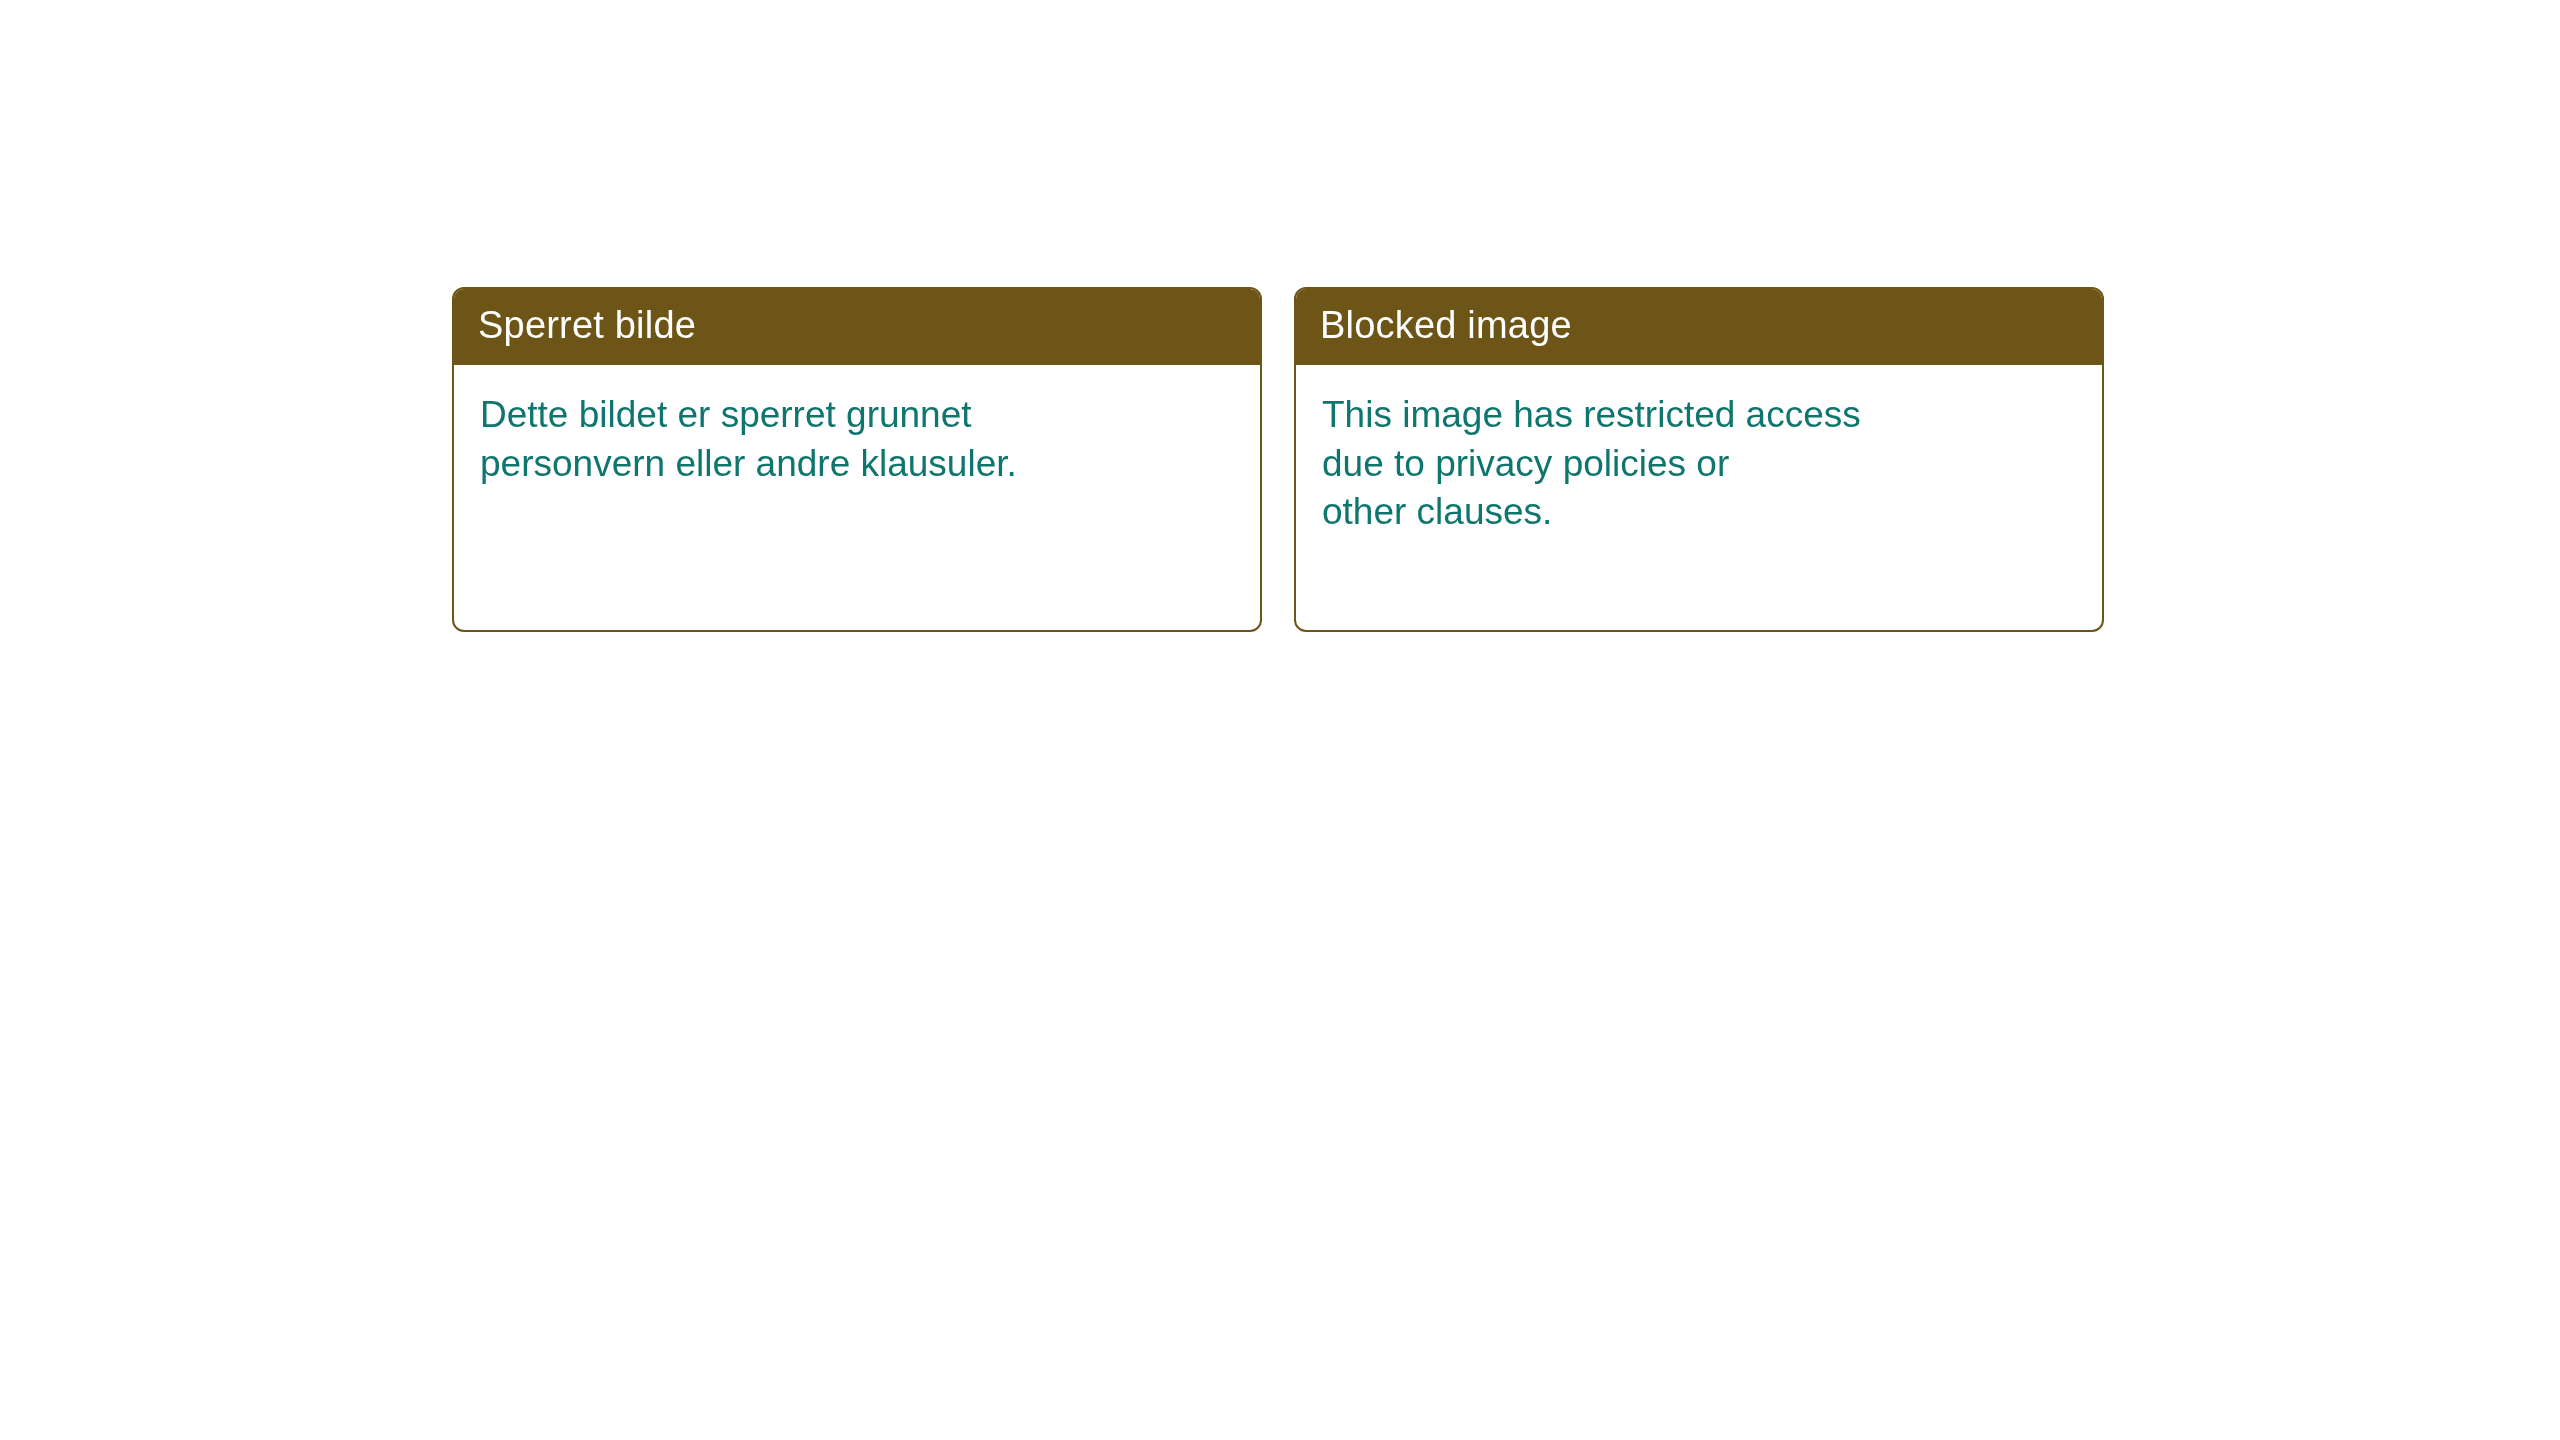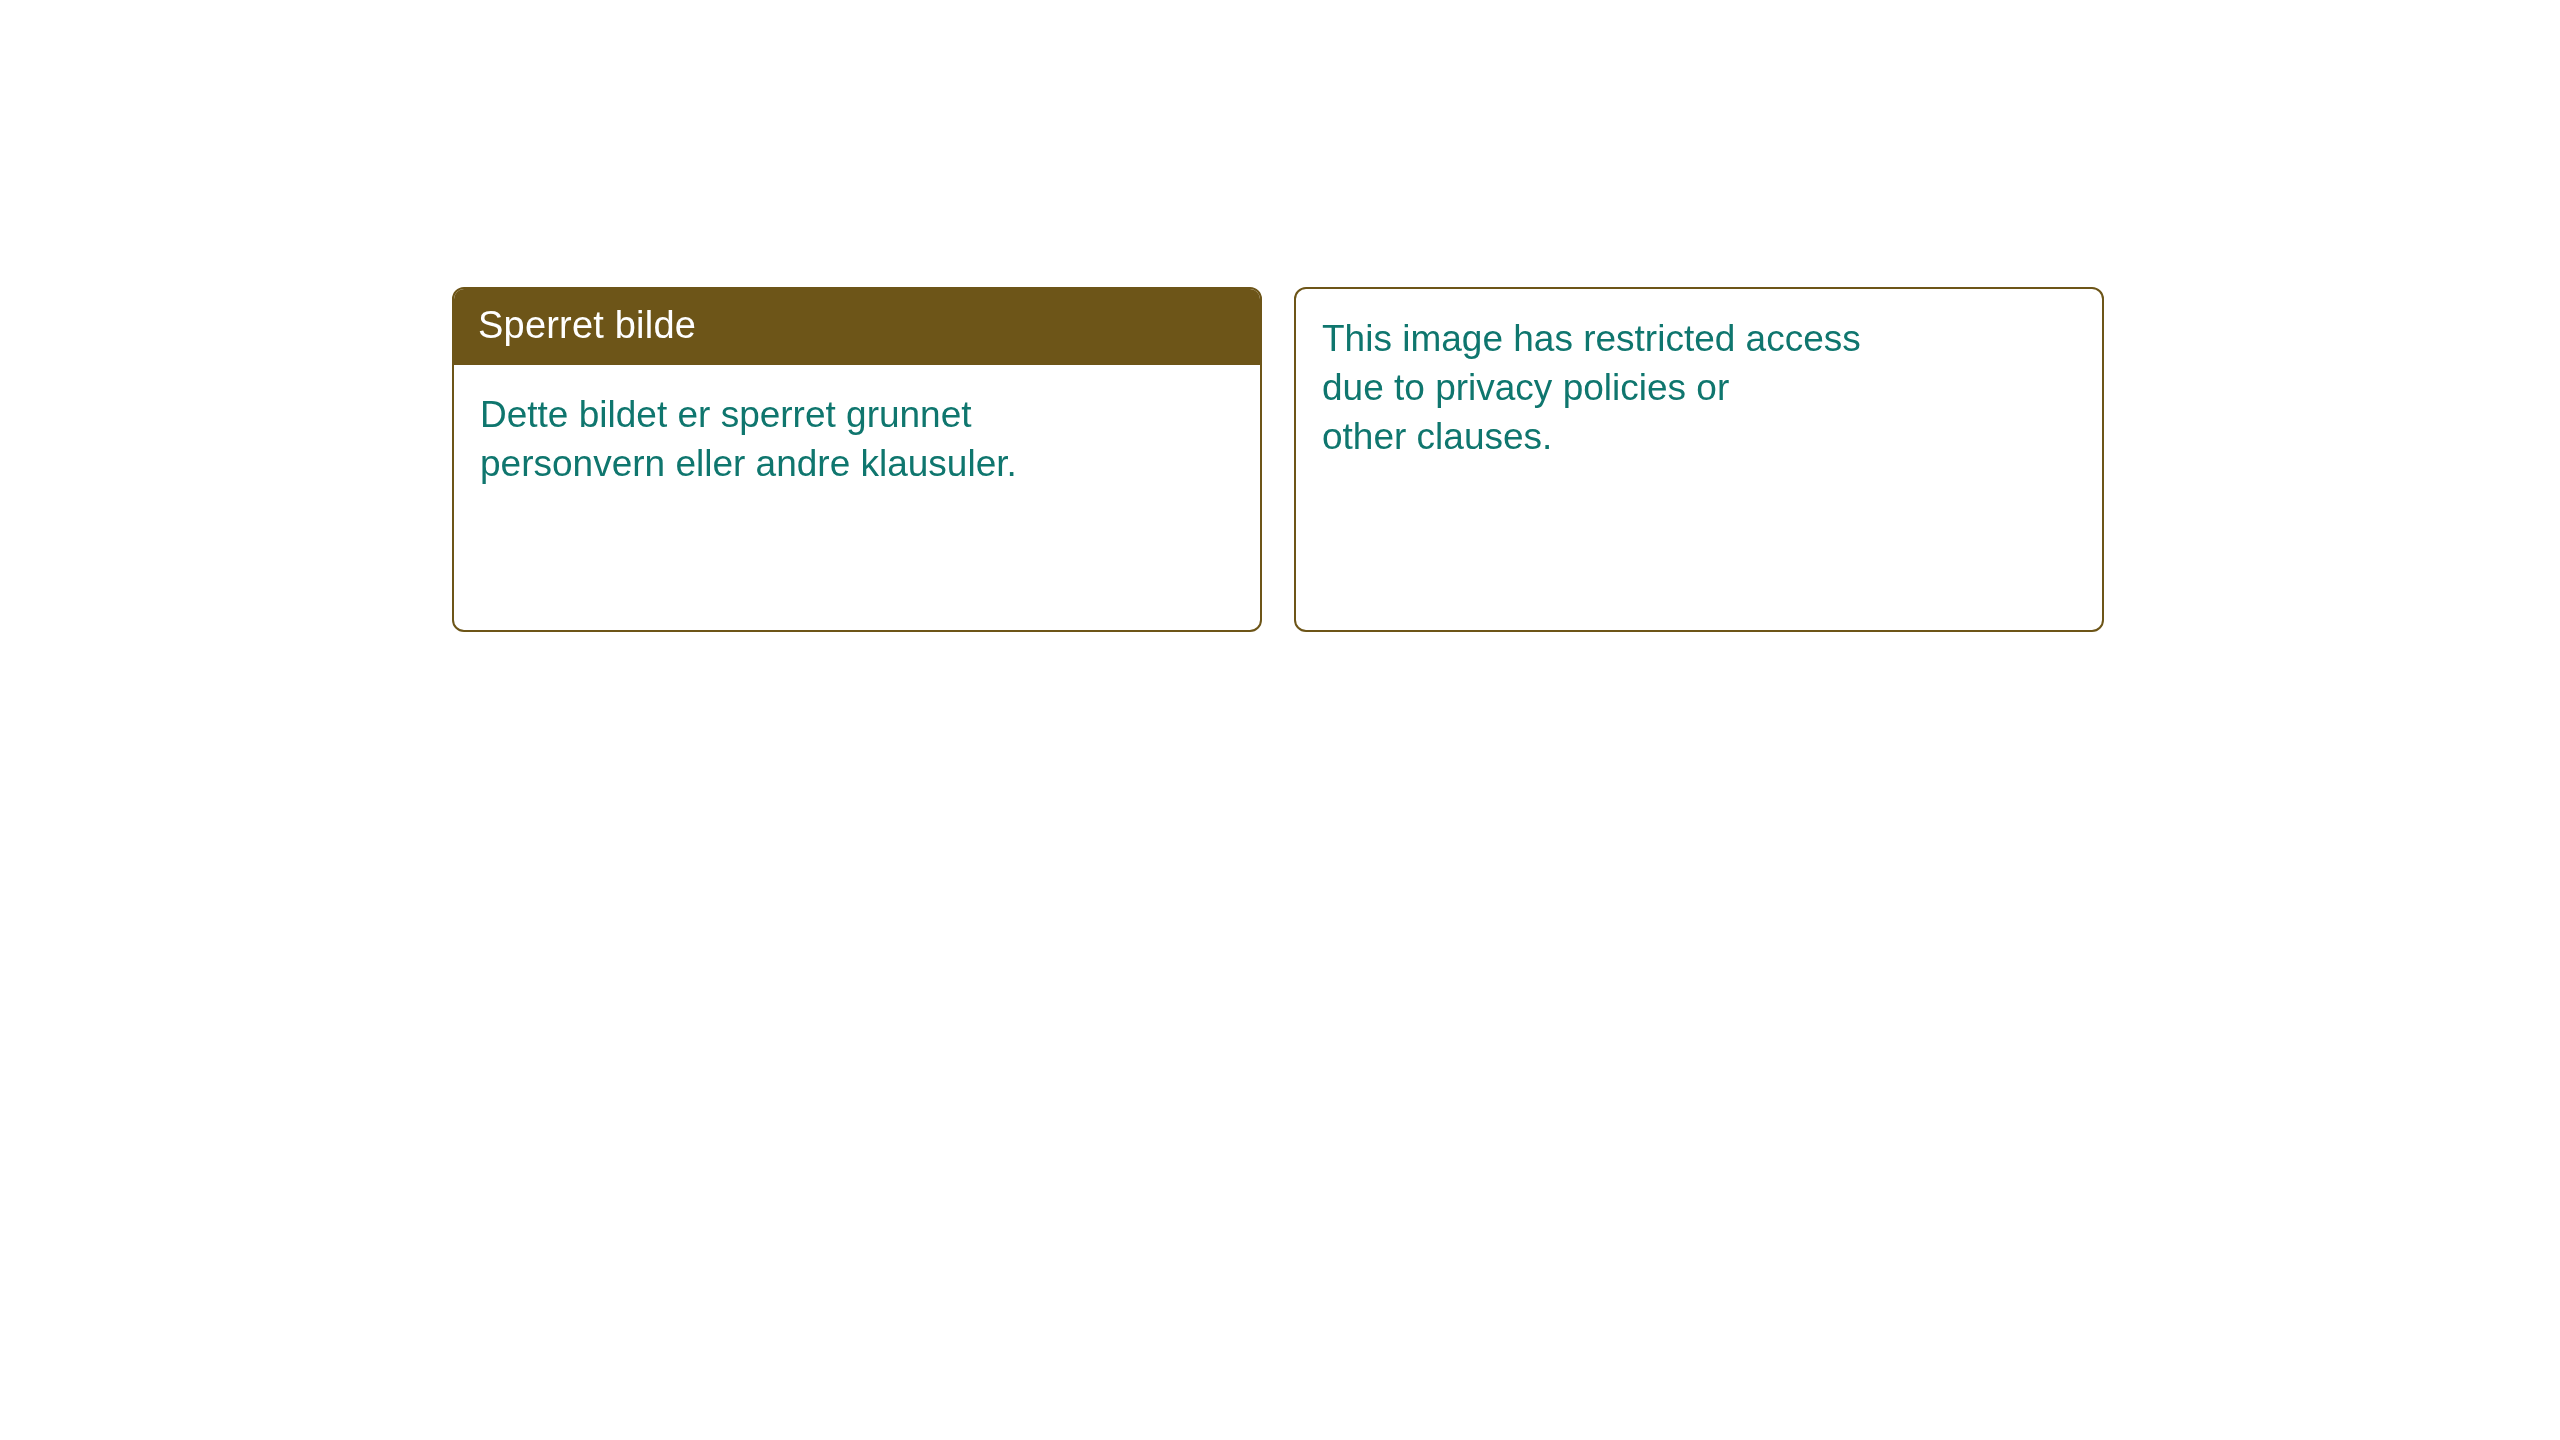--- a/index.html
+++ b/index.html
@@ -63,18 +63,19 @@
 
 <div class="panels">
 
   <div class="notice-card card-no">
     <div class="notice-header">Sperret bilde</div>
     <div class="notice-body">Dette bildet er sperret grunnet
 personvern eller andre klausuler.</div>
   </div>
 
   <div class="notice-card card-en">
+    <div class="notice-header">Blocked image</div>
     <div class="notice-body">This image has restricted access
 due to privacy policies or
 other clauses.</div>
   </div>
 
 </div>
 
 </body></html>

